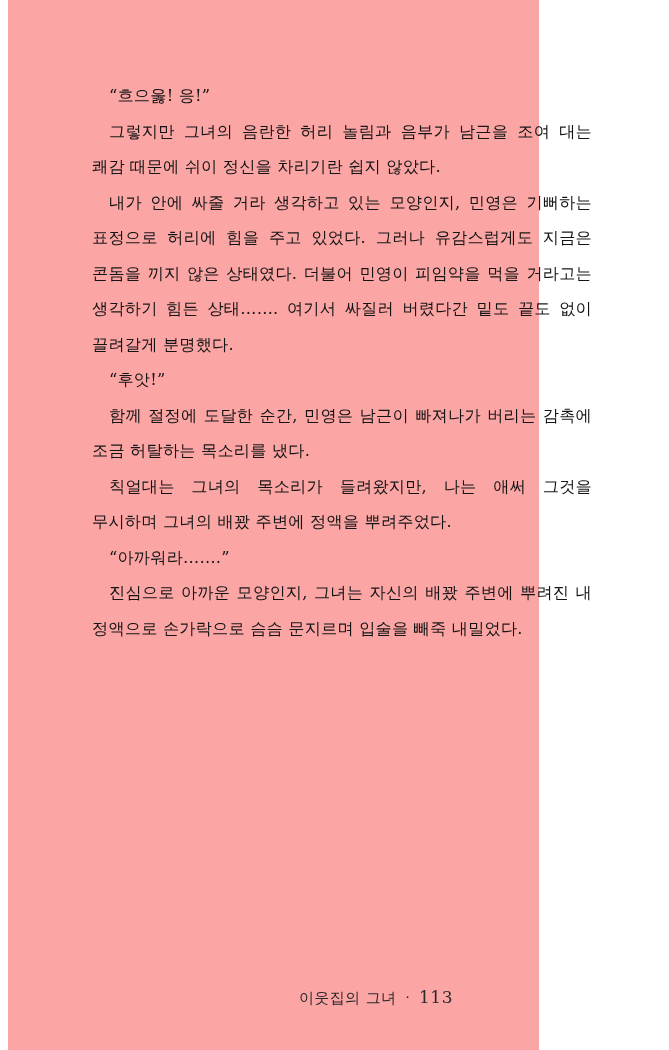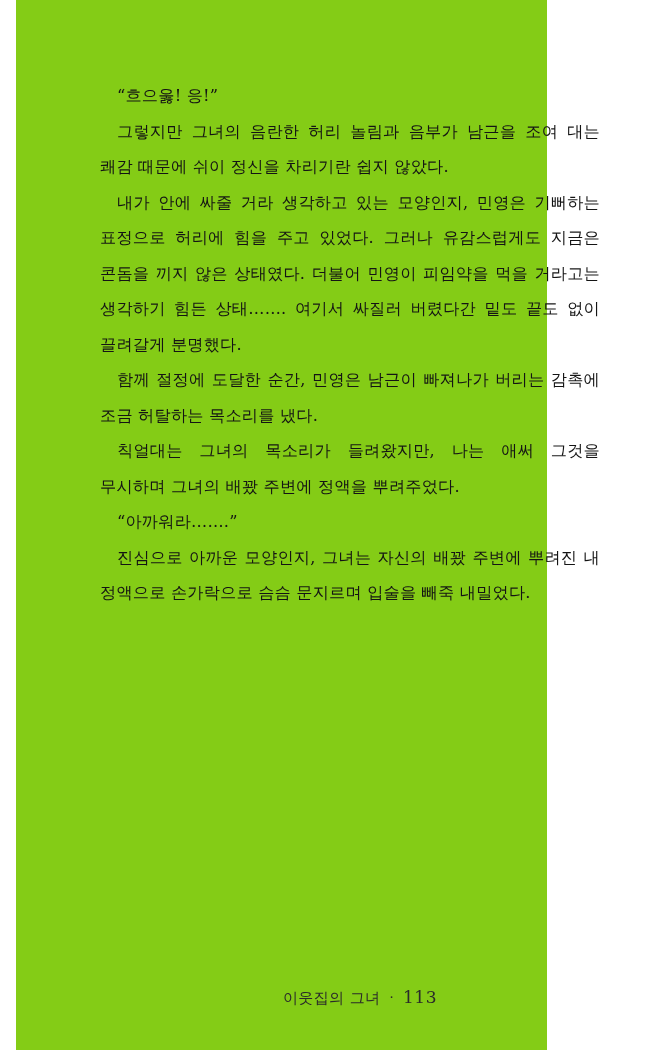--- a/index.html
+++ b/index.html
@@ -10,25 +10,25 @@
   body {
     width: 669px;
     height: 1050px;
     font-family: "DejaVu Serif", "Liberation Serif", serif;
     color: #111111;
     position: relative;
     overflow: hidden;
   }
   .page {
     position: absolute;
-    left: 16px;
+    left: 8px;
     top: 0;
     width: 531px;
     height: 1050px;
-    background: #84cc16;
+    background: #fca5a5;
   }
   .text-block {
     position: absolute;
     left: 84px;
     top: 78px;
     width: 500px;
   }
   p.para {
     margin: 0 0 0 0;
     font-size: 16.2px;
@@ -41,21 +41,21 @@
   }
   p.indent {
     text-indent: 17px;
   }
   .footer {
     position: absolute;
     left: 0;
     right: 0;
     bottom: 42px;
     text-align: right;
-    padding-right: 110px;
+    padding-right: 86px;
     font-size: 15px;
     color: #2a2a2a;
     letter-spacing: 0.4px;
   }
   .footer .sep {
     display: inline-block;
     padding: 0 9px;
     font-size: 13px;
     vertical-align: 1px;
   }
@@ -66,20 +66,21 @@
   }
 </style>
 </head>
 <body>
 
 <div class="page">
   <div class="text-block">
     <p class="para indent">“흐으욿! 응!”</p>
     <p class="para indent">그렇지만 그녀의 음란한 허리 놀림과 음부가 남근을 조여 대는 쾌감 때문에 쉬이 정신을 차리기란 쉽지 않았다.</p>
     <p class="para indent">내가 안에 싸줄 거라 생각하고 있는 모양인지, 민영은 기뻐하는 표정으로 허리에 힘을 주고 있었다. 그러나 유감스럽게도 지금은 콘돔을 끼지 않은 상태였다. 더불어 민영이 피임약을 먹을 거라고는 생각하기 힘든 상태……. 여기서 싸질러 버렸다간 밑도 끝도 없이 끌려갈게 분명했다.</p>
+    <p class="para indent">“후앗!”</p>
     <p class="para indent">함께 절정에 도달한 순간, 민영은 남근이 빠져나가 버리는 감촉에 조금 허탈하는 목소리를 냈다.</p>
     <p class="para indent">칙얼대는 그녀의 목소리가 들려왔지만, 나는 애써 그것을 무시하며 그녀의 배꽜 주변에 정액을 뿌려주었다.</p>
     <p class="para indent">“아까워라…….”</p>
     <p class="para indent">진심으로 아까운 모양인지, 그녀는 자신의 배꽜 주변에 뿌려진 내 정액으로 손가락으로 슴슴 문지르며 입술을 빼죽 내밀었다.</p>
   </div>
 
   <div class="footer">
     <span>이웃집의 그녀</span><span class="sep">·</span><span class="pagenum">113</span>
   </div>
 </div>

